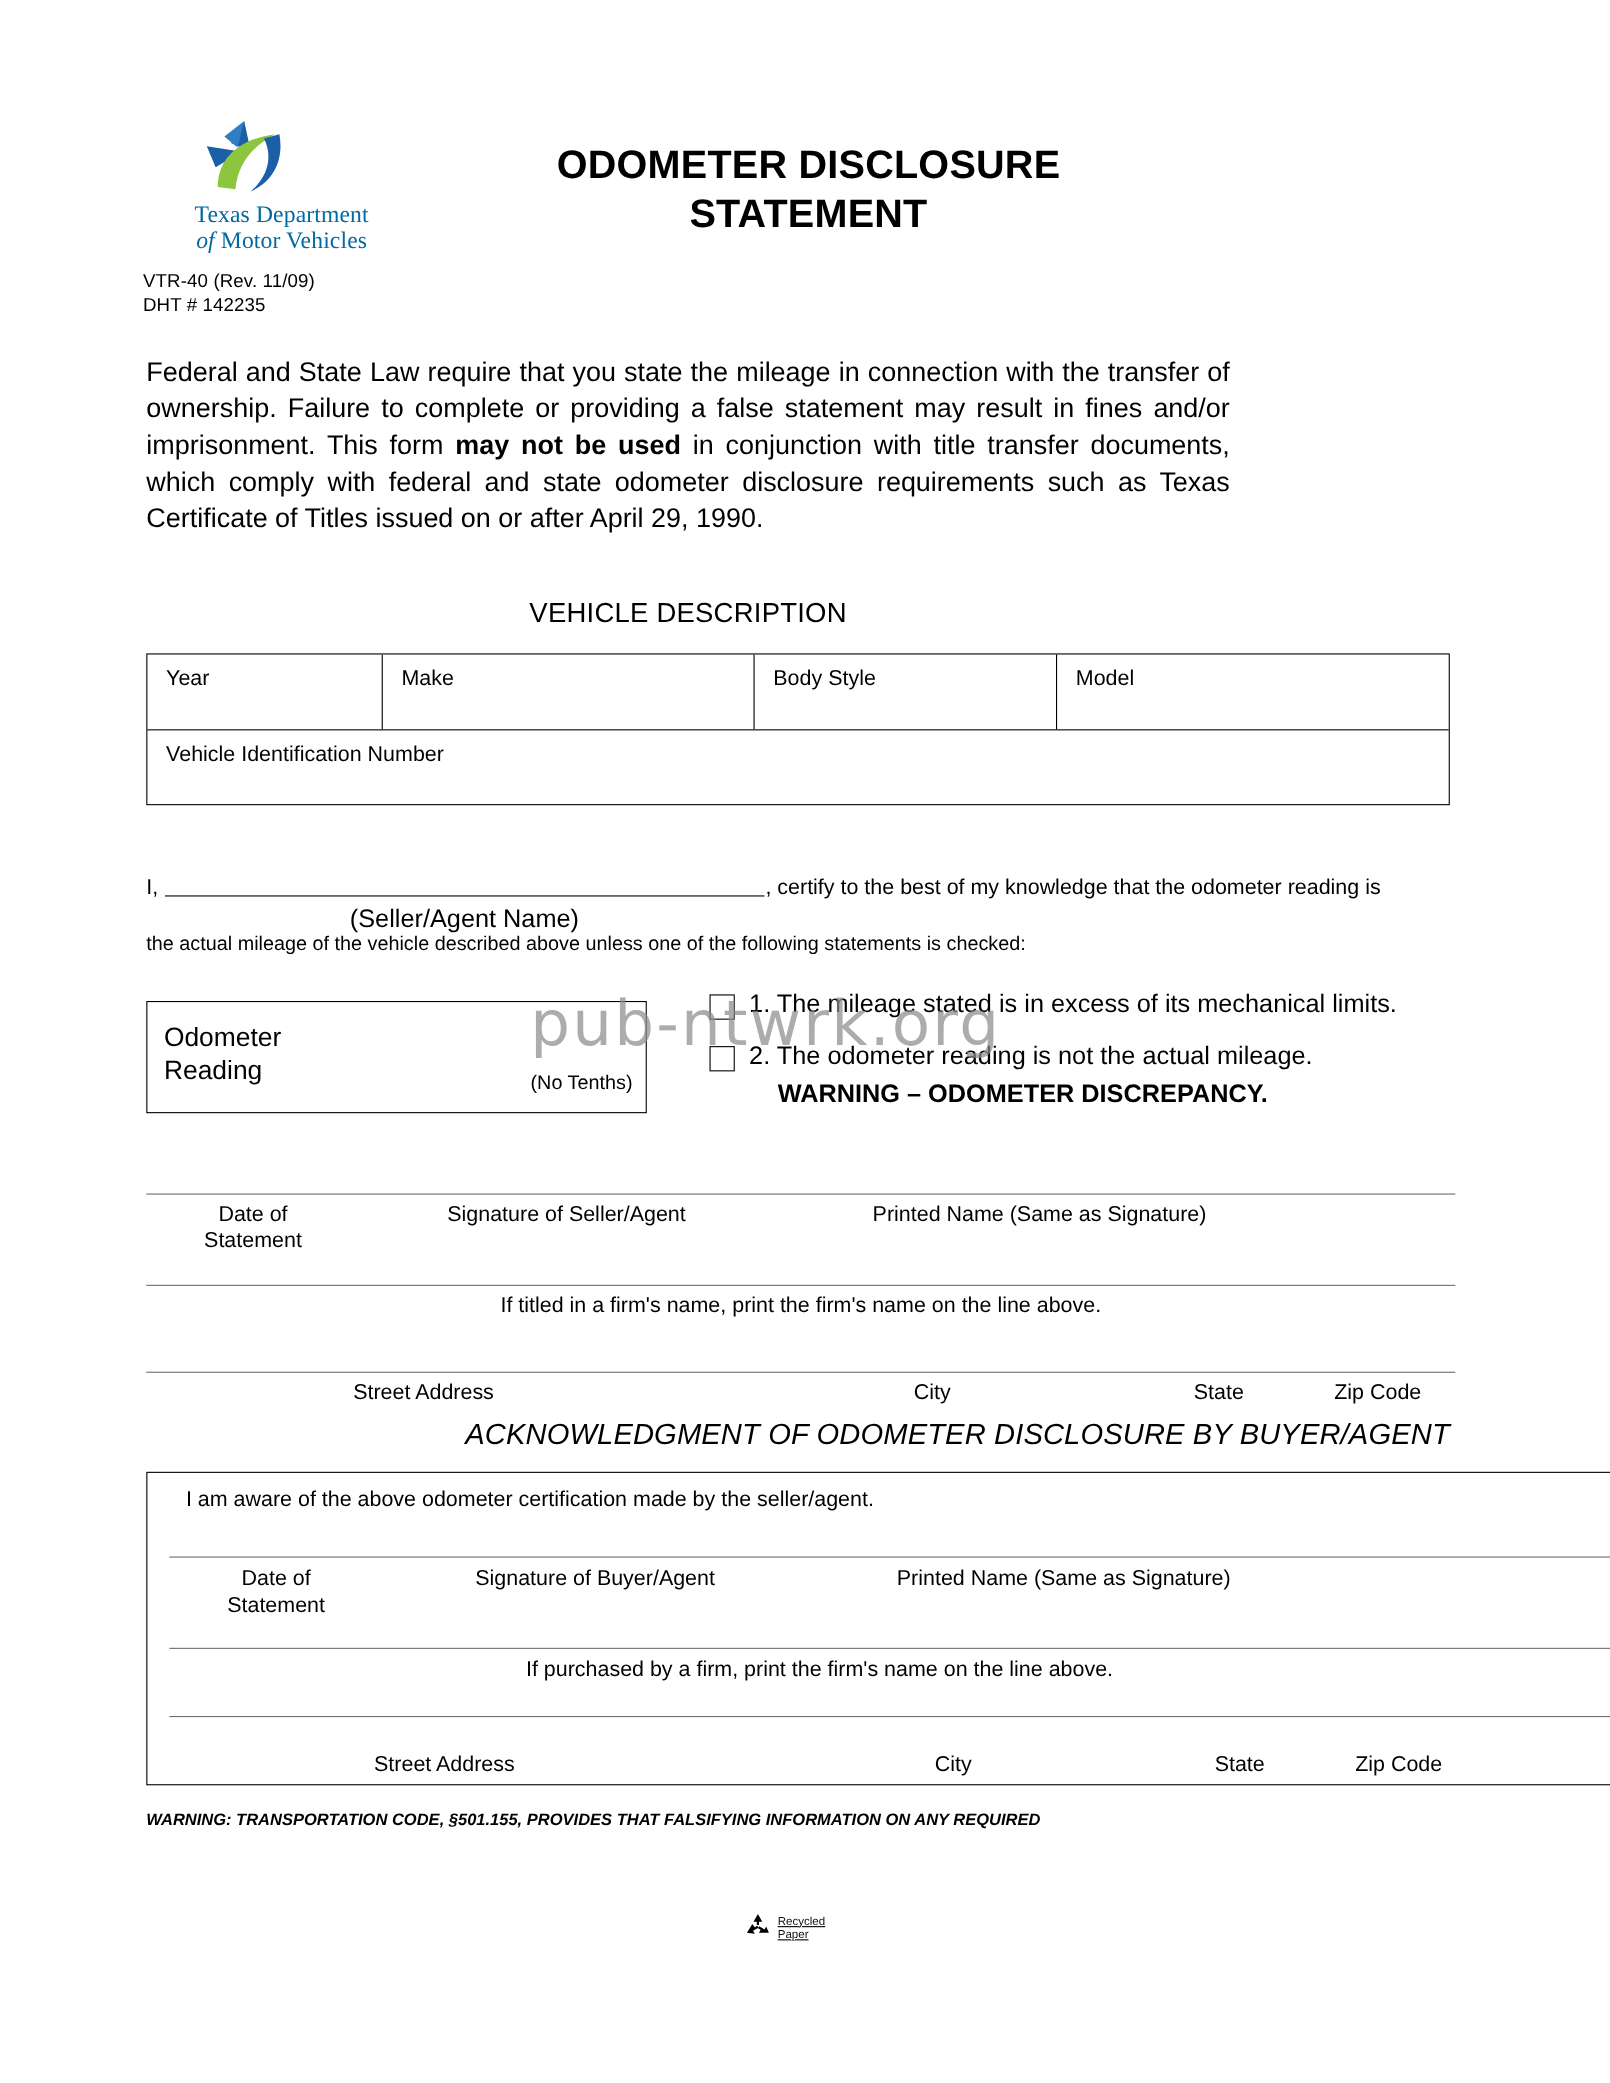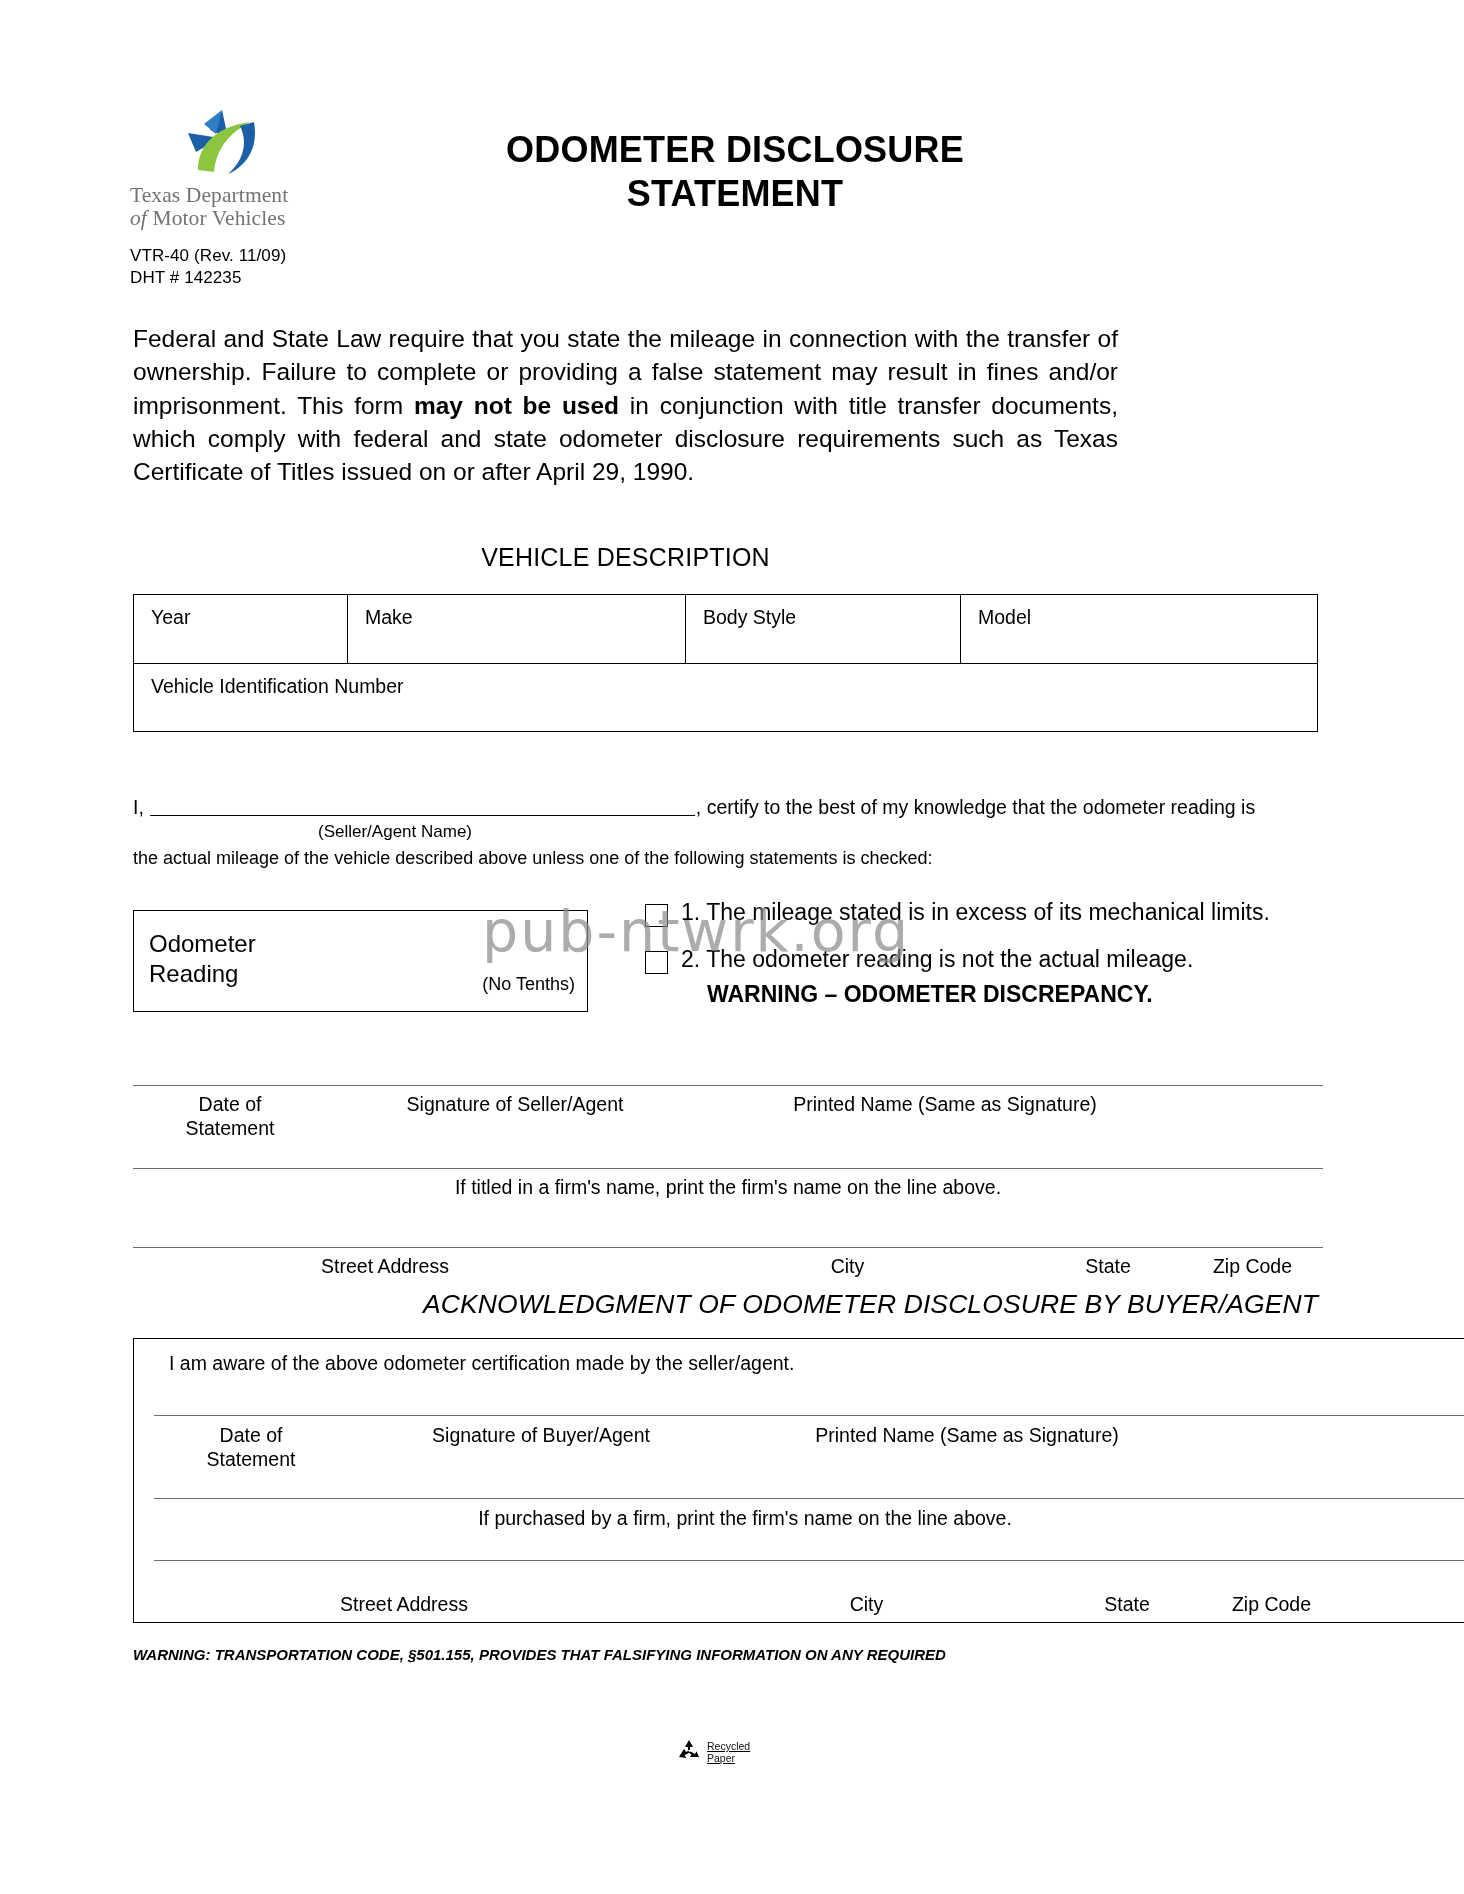--- a/index.html
+++ b/index.html
@@ -37,21 +37,22 @@
     position: relative;
     width: 150px;
     height: 72px;
     margin: 0 auto 4px 28px;
   }
   .logo-mark svg { display: block; }
   .logo-wordmark {
     font-family: "Liberation Serif", serif;
     font-size: 21.5px;
     line-height: 1.07;
-    color: #737373;
+    color: #0369a1;
+    text-align: center;
     width: 252px;
     letter-spacing: 0.1px;
   }
   .logo-wordmark .ln2 .it {
     font-style: italic;
   }
   .formnums {
     position: absolute;
     left: 130px;
     top: 245px;
@@ -136,21 +137,21 @@
     display: inline-block;
     width: 545px;
     border-bottom: 1.6px solid #000;
     height: 16px;
     margin: 0 1px -2px 6px;
   }
   .cert-sub {
     position: absolute;
     left: 185px;
     top: 26px;
-    font-size: 17px;
+    font-size: 23px;
   }
   .cert-line2 {
     position: absolute;
     left: 0;
     top: 52px;
     font-size: 18px;
   }
 
   
   .odo-box {

